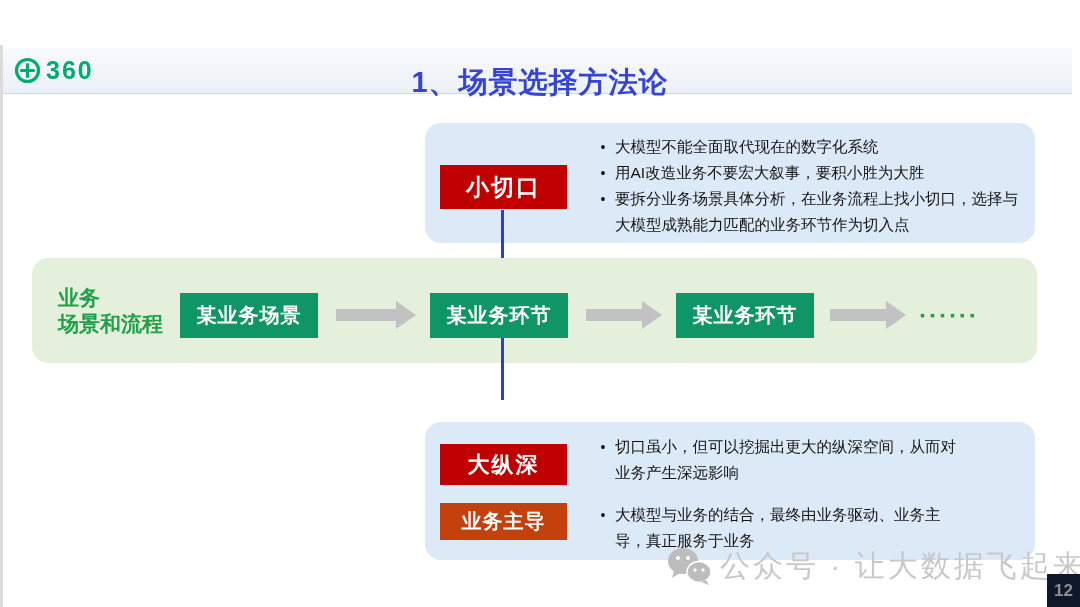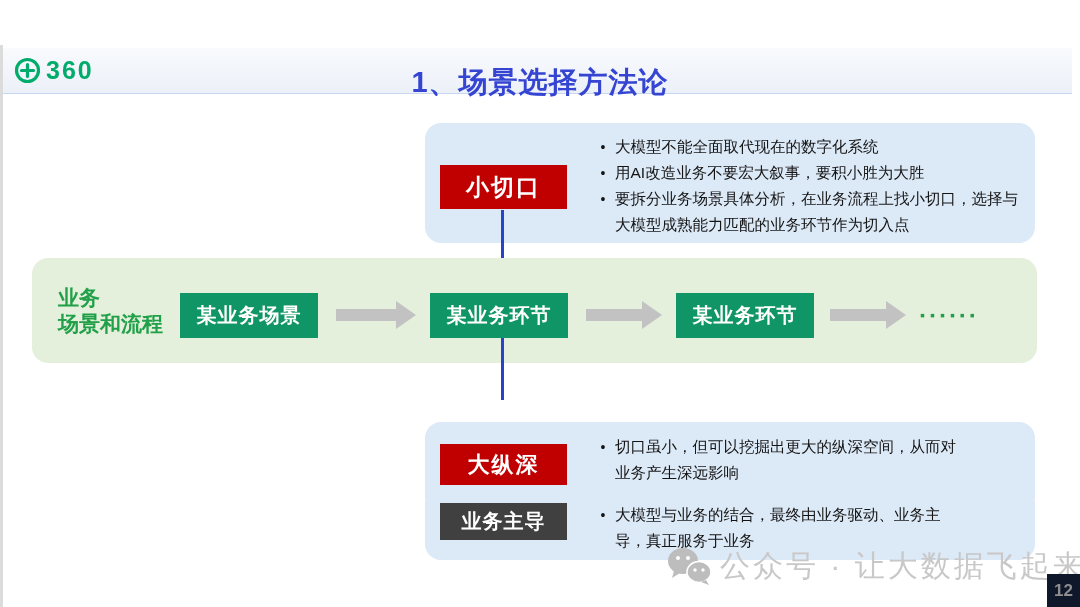--- a/index.html
+++ b/index.html
@@ -20,21 +20,21 @@
   .title{position:absolute;left:0;top:63px;width:1080px;text-align:center;
          font-size:29px;font-weight:bold;color:#3545D2;letter-spacing:1px;}
   
   .panel{position:absolute;background:#DCE9F7;border-radius:16px;}
   .panel-1{left:425px;top:123px;width:610px;height:120px;}
   .panel-2{left:425px;top:378px;width:610px;height:90px;margin-top:44px;}
   .panel-3{left:425px;top:488px;width:610px;height:72px;}
   .tag{position:absolute;left:15px;color:#fff;font-weight:bold;text-align:center;
        display:flex;align-items:center;justify-content:center;letter-spacing:2px;}
   .tag-red{background:#C00000;}
-  .tag-blue{background:#404040;}
+  .tag-blue{background:#c2410c;}
   .tag-1{top:42px;width:127px;height:44px;font-size:23px;}
   .tag-2{top:22px;width:127px;height:41px;font-size:22px;}
   .tag-3{top:15px;width:127px;height:37px;font-size:20px;letter-spacing:1px;}
   .bullets{position:absolute;left:166px;right:10px;list-style:none;margin:0;padding:0;}
   .bullets-1{top:11px;}
   .bullets-2{top:12px;}
   .bullets-3{top:14px;}
   .bullets li{display:flex;font-size:15.5px;line-height:26px;color:#141414;}
   .bullets li::before{content:"•";flex:none;width:24px;text-align:center;font-size:14px;color:#141414;}
   .bullet-text{white-space:pre-line;}

